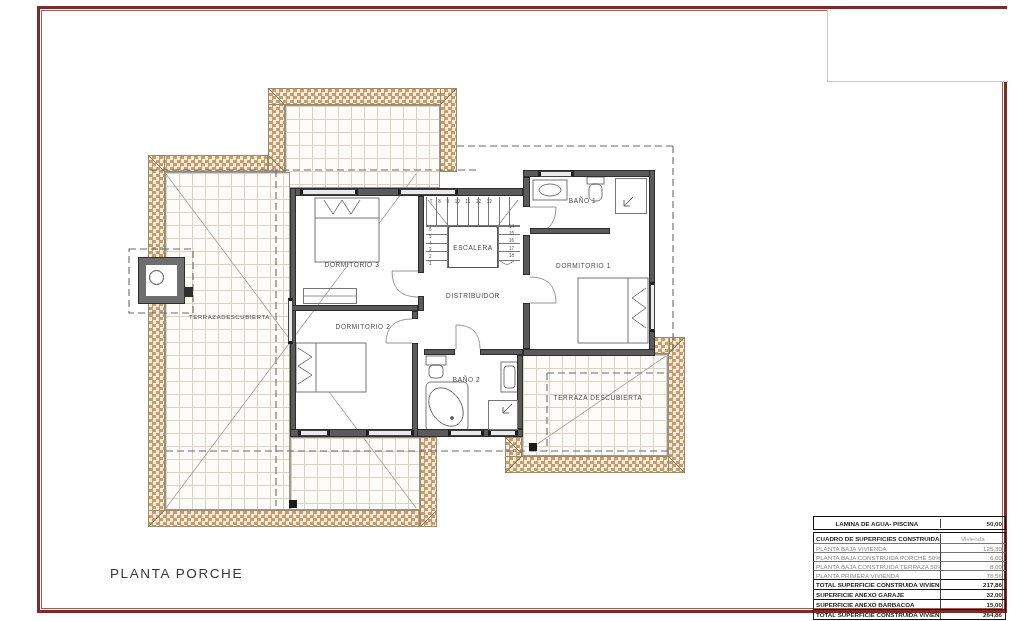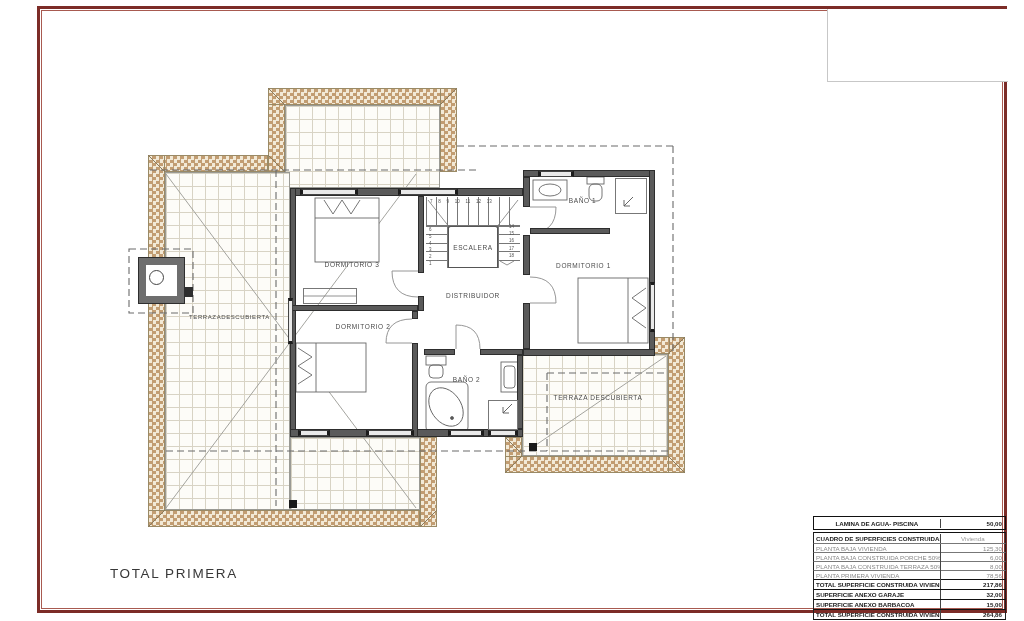--- a/index.html
+++ b/index.html
@@ -217,21 +217,21 @@
 
 <div class="abs room-label" style="left:307px;top:261px;width:90px">DORMITORIO 3</div>
 <div class="abs room-label" style="left:318px;top:323px;width:90px">DORMITORIO 2</div>
 <div class="abs room-label" style="left:546px;top:262px;width:75px">DORMITORIO 1</div>
 <div class="abs room-label" style="left:560px;top:197px;width:45px">BAÑO 1</div>
 <div class="abs room-label" style="left:444px;top:376px;width:45px">BAÑO 2</div>
 <div class="abs room-label" style="left:428px;top:292px;width:90px">DISTRIBUIDOR</div>
 <div class="abs room-label" style="left:182px;top:314px;width:95px;font-size:6px">TERRAZADESCUBIERTA</div>
 <div class="abs room-label" style="left:548px;top:394px;width:100px">TERRAZA DESCUBIERTA</div>
 
-<div class="abs title" style="left:110px;top:566px">TOTAL PRIMERA</div>
+<div class="abs title" style="left:110px;top:566px">PLANTA PORCHE</div>
 
 <div class="abs tbl">
   <div class="trow lamina">
     <div class="tlab">LAMINA DE AGUA- PISCINA</div>
     <div class="tval">50,00</div>
   </div>
   <div style="height:2px"></div>
   <div class="trow thead">
     <div class="tlab">CUADRO DE SUPERFICIES CONSTRUIDAS (m2)</div>
     <div class="tval">Vivienda</div>

